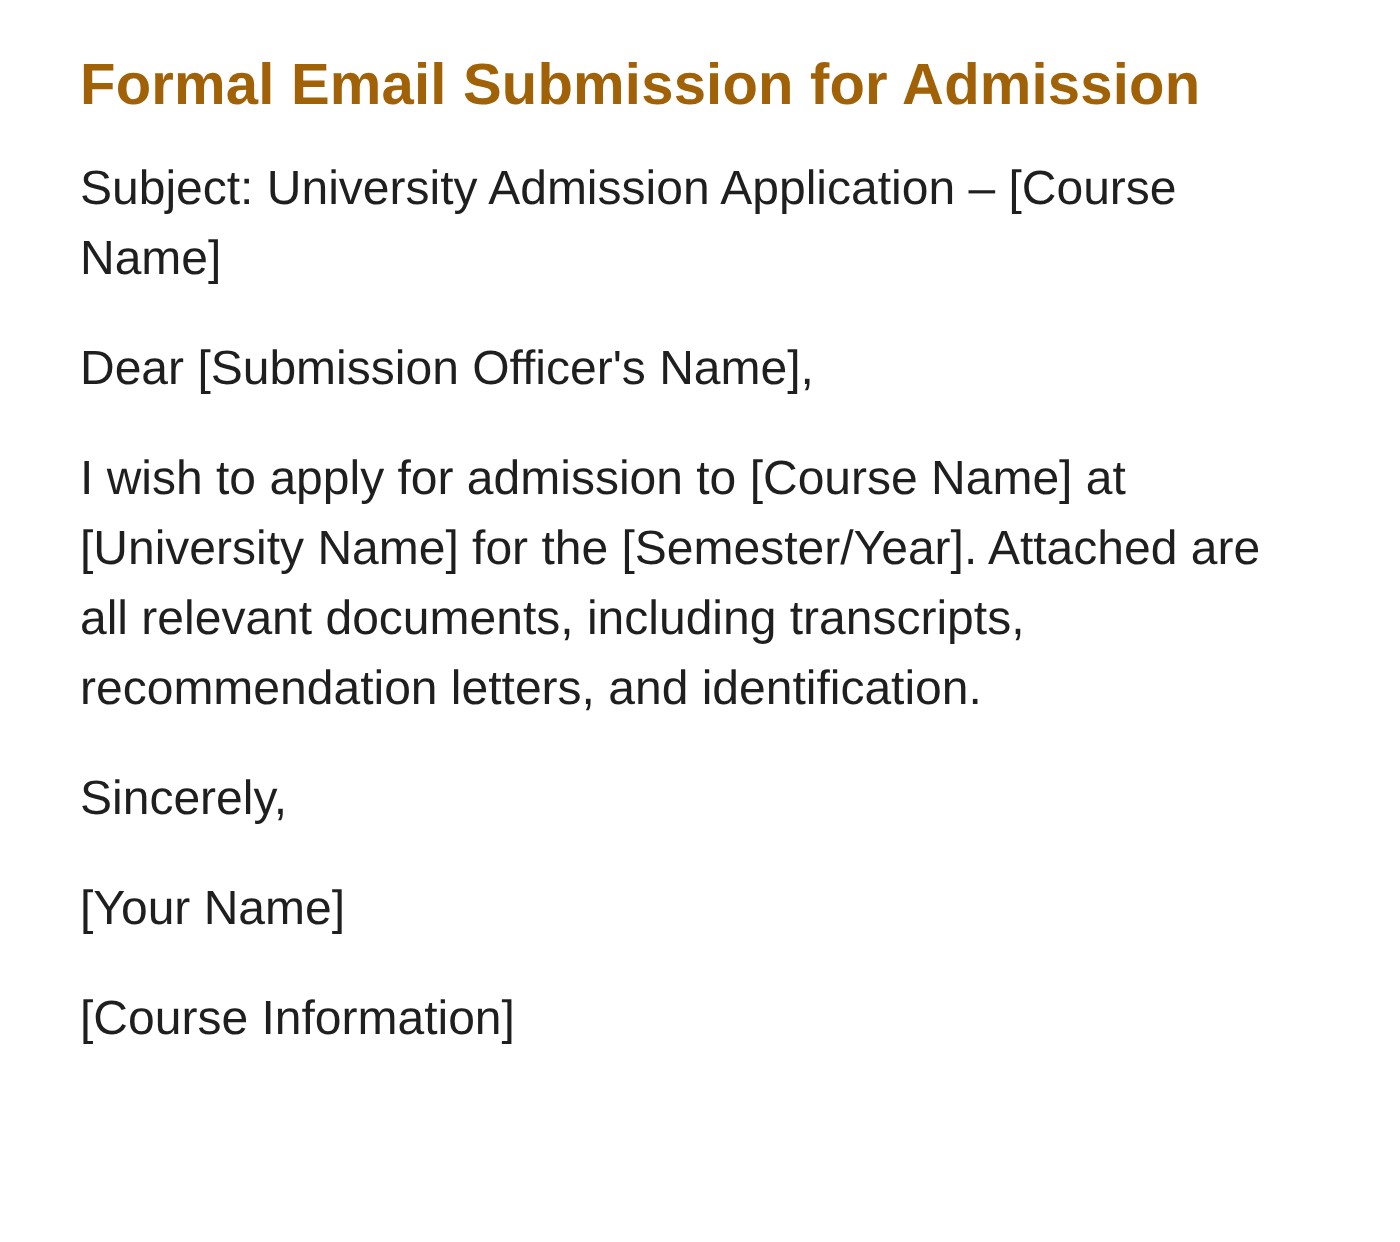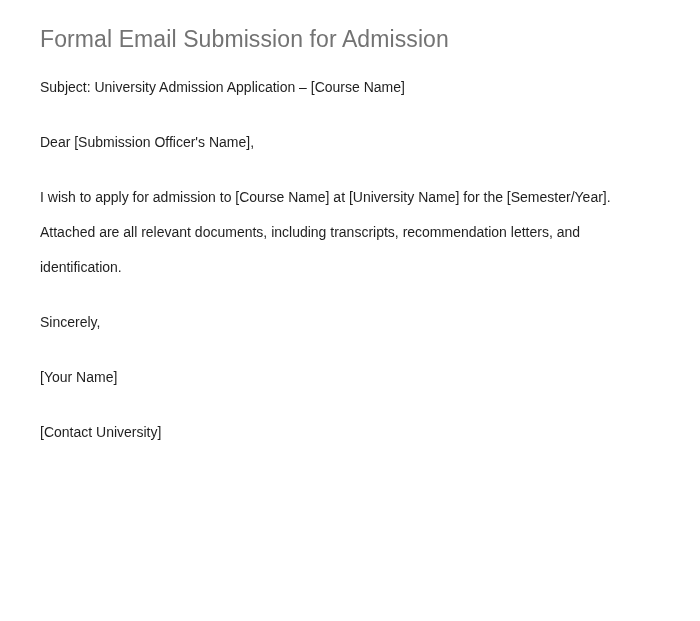--- a/index.html
+++ b/index.html
@@ -15,30 +15,30 @@
   }
   .page {
     box-sizing: border-box;
     width: 700px;
     min-height: 621px;
     padding: 26px 40px 40px 40px;
     background: #ffffff;
   }
   .doc-title {
     margin: 0 0 16px 0;
-    font-size: 23px;
+    font-size: 29px;
     line-height: 1.2;
-    font-weight: 400;
-    color: #737373;
+    font-weight: 700;
+    color: #a16207;
     letter-spacing: 0.1px;
   }
   .doc-paragraph {
     margin: 0 0 20px 0;
     max-width: 600px;
-    font-size: 14px;
+    font-size: 24px;
     line-height: 35px;
     font-weight: 400;
     color: #1f1f1f;
   }
   .doc-paragraph:last-child {
     margin-bottom: 0;
   }
 </style>
 </head>
 <body>
@@ -50,14 +50,14 @@
 
   <p class="doc-paragraph">Dear [Submission Officer's Name],</p>
 
   <p class="doc-paragraph">I wish to apply for admission to [Course Name] at [University Name] for the [Semester/Year]. Attached are all relevant documents, including transcripts, recommendation letters, and identification.</p>
 
 
   <p class="doc-paragraph">Sincerely,</p>
 
   <p class="doc-paragraph">[Your Name]</p>
 
-  <p class="doc-paragraph">[Contact University]</p>
+  <p class="doc-paragraph">[Course Information]</p>
 </div>
 
 </body></html>

